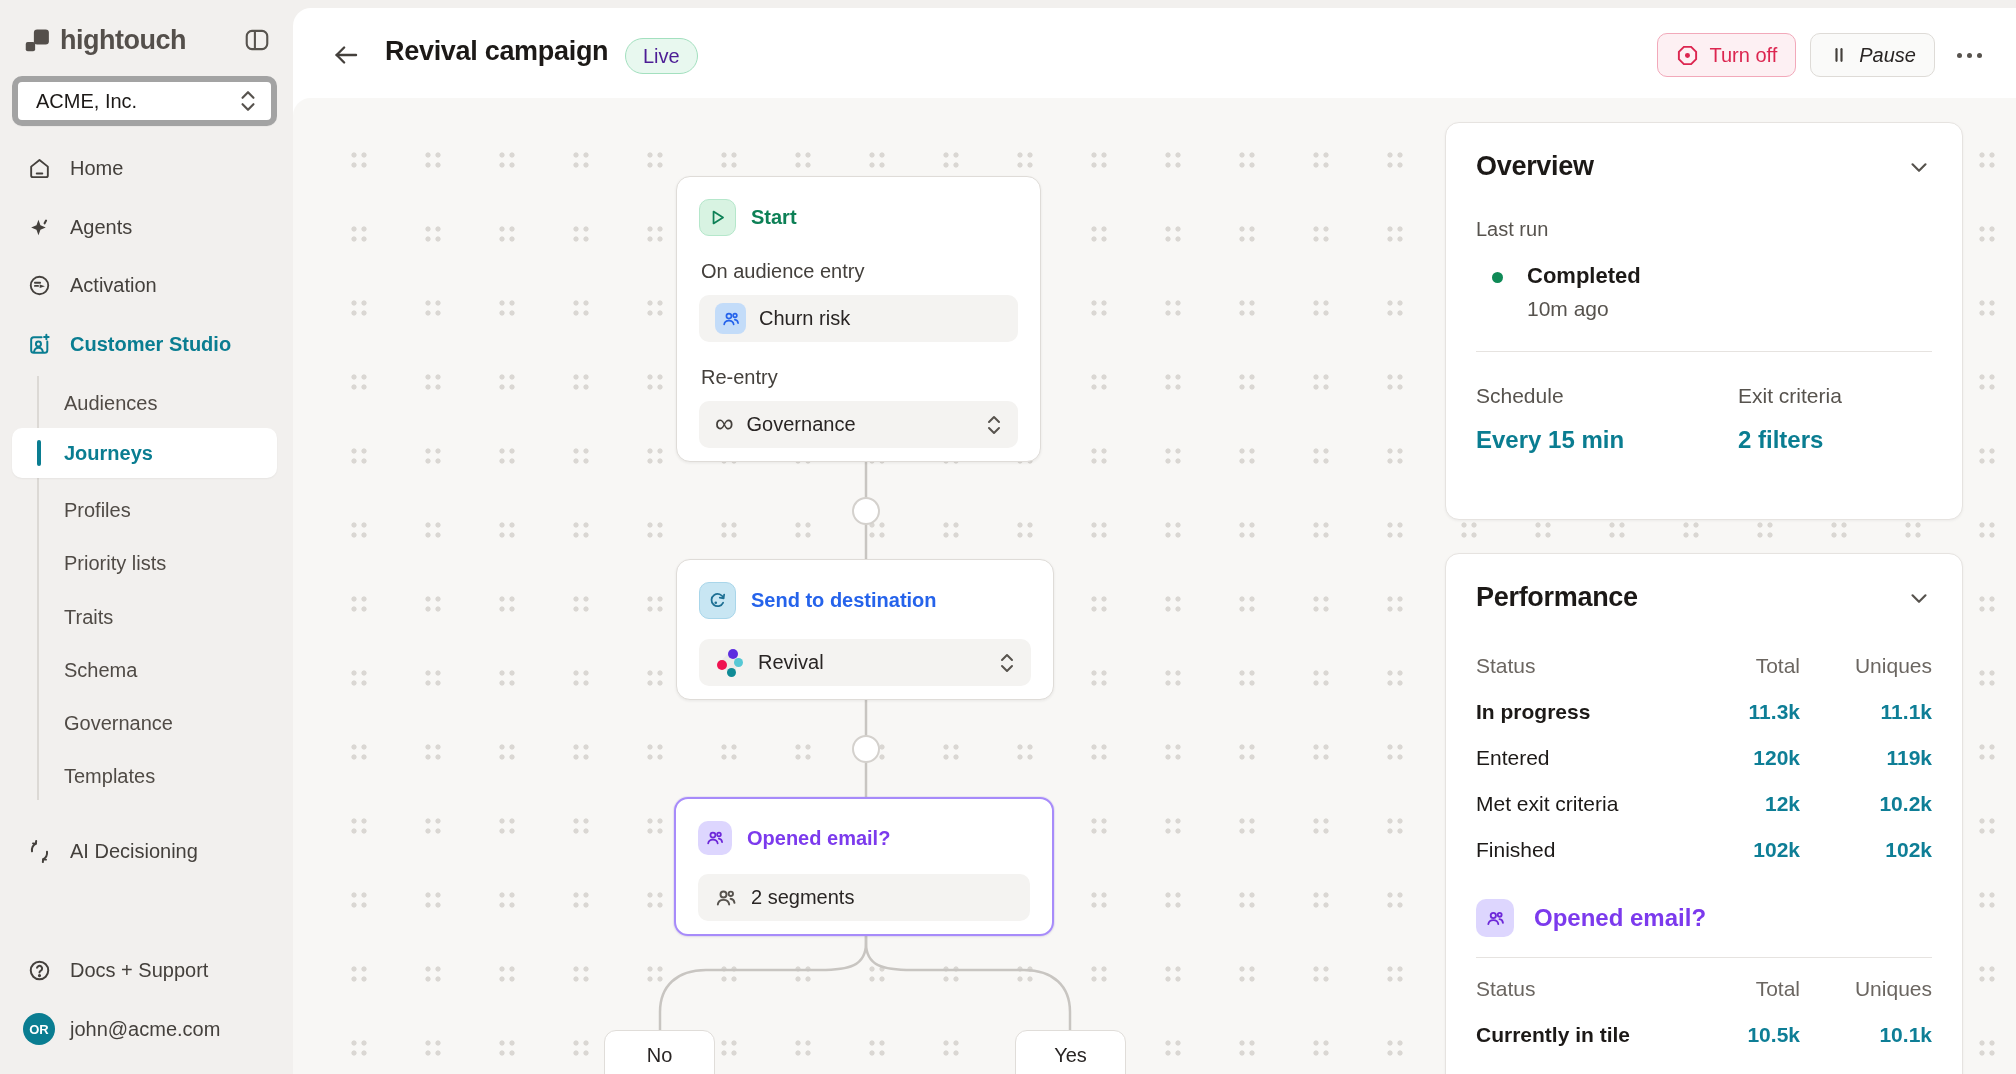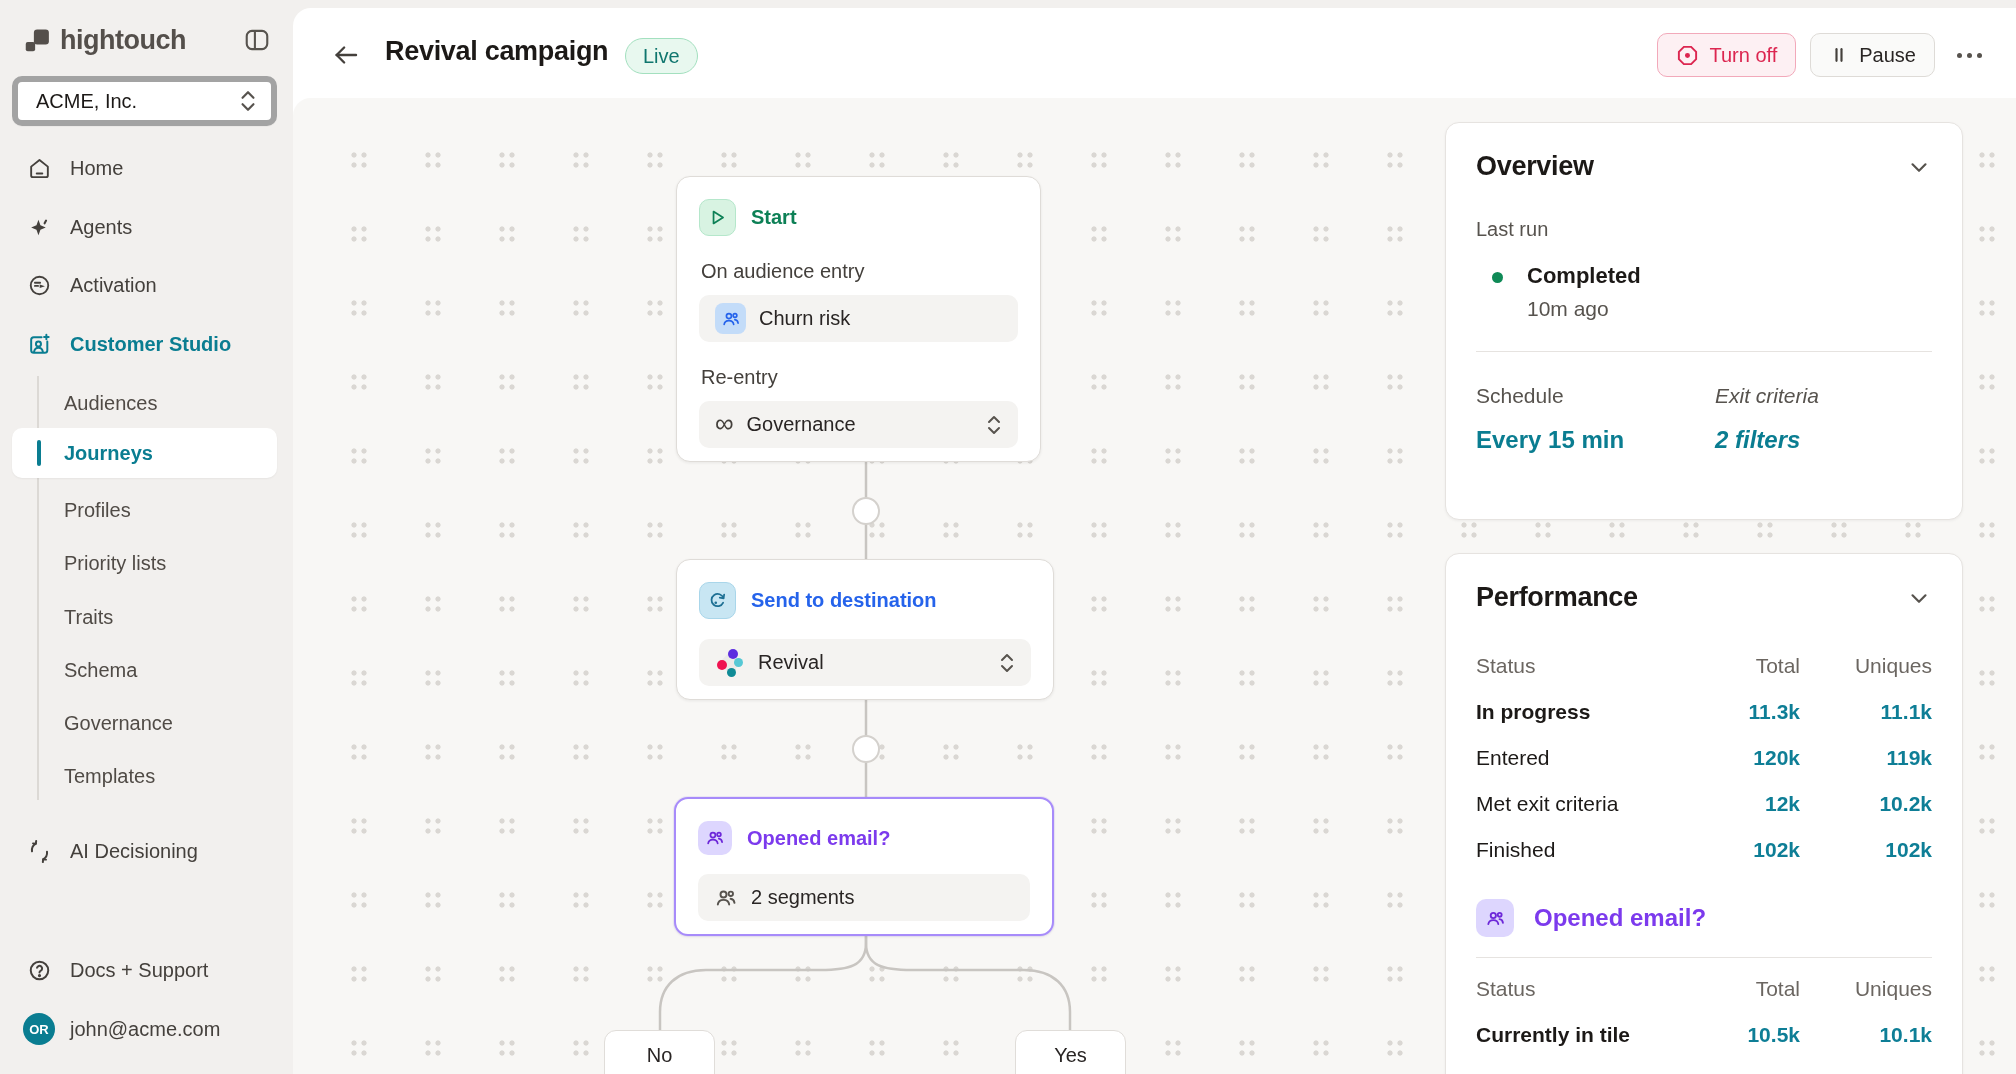--- a/index.html
+++ b/index.html
@@ -24,25 +24,25 @@
   .journeys-pill { position:absolute; left:12px; right:16px; top:428px; height:50px; background:#fff; border-radius:10px; box-shadow:0 1px 2px rgba(0,0,0,.05); cursor:pointer; }
   .journeys-pill .bar { position:absolute; left:25px; top:12px; width:4px; height:26px; border-radius:2px; background:#0a7d91; }
   .journeys-pill .lbl { position:absolute; left:52px; top:0; height:50px; display:flex; align-items:center; font-size:20px; font-weight:700; color:#0a7d91; }
   .avatar { width:32px; height:32px; border-radius:50%; background:#0a7d91; color:#fff; font-size:13px; font-weight:700; display:flex; align-items:center; justify-content:center; margin-left:7px; margin-right:15px; }
 
   
   .main { position:absolute; left:293px; top:8px; right:0; bottom:0; background:#fff; border-top-left-radius:18px; }
   .main-header { position:absolute; left:0; top:4px; right:0; height:90px; }
   .back-btn { position:absolute; left:36px; top:26px; width:34px; height:34px; display:flex; align-items:center; justify-content:center; cursor:pointer; }
   .page-title { position:absolute; left:92px; top:24px; font-size:27px; font-weight:700; color:#1c1917; letter-spacing:-0.3px; }
-  .live-badge { position:absolute; left:332px; top:26px; height:36px; padding:0 17px; display:flex; align-items:center; background:#e8f8ef; border:1.5px solid #a3e0bf; border-radius:999px; font-size:20px; color:#0f766e; }
+  .live-badge { position:absolute; left:332px; top:26px; height:36px; padding:0 17px; display:flex; align-items:center; background:#e8f8ef; border:1.5px solid #a3e0bf; border-radius:999px; font-size:20px; color:#4c1d95; }
   .hdr-actions { position:absolute; right:26px; top:21px; display:flex; align-items:center; gap:14px; }
   .btn { height:44px; border-radius:10px; display:flex; align-items:center; gap:10px; padding:0 18px; font-size:20px; cursor:pointer; }
   .btn-danger { background:#fdf0f3; border:1.5px solid #f2a9ba; color:#dc2650; font-weight:400; }
-  .btn-neutral { background:#fafaf9; border:1.5px solid #dedbd7; color:#292524; }
+  .btn-neutral { background:#fafaf9; border:1.5px solid #dedbd7; color:#292524;font-style:italic; }
   .more-btn { display:flex; gap:5px; padding:0 8px; cursor:pointer; align-items:center; height:44px; }
   .more-btn i { width:5px; height:5px; border-radius:50%; background:#57534e; }
 
   
   .canvas { position:absolute; left:0; top:90px; right:0; bottom:0; background:#f8f7f5; border-top-left-radius:18px; overflow:hidden;
     background-image:
       radial-gradient(circle, #dad7d3 2.2px, transparent 3px),
       radial-gradient(circle, #dad7d3 2.2px, transparent 3px),
       radial-gradient(circle, #dad7d3 2.2px, transparent 3px),
       radial-gradient(circle, #dad7d3 2.2px, transparent 3px);
@@ -86,21 +86,21 @@
   .card-perf { top:455px; height:610px; }
   .card-title-row { display:flex; align-items:center; justify-content:space-between; }
   .card-title { font-size:27px; font-weight:700; color:#1c1917; letter-spacing:-0.3px; }
   .ov-label { font-size:20px; color:#57534e; margin-top:36px; }
   .ov-status-row { display:flex; margin-top:22px; }
   .status-dot { width:11px; height:11px; border-radius:50%; background:#0f8a57; margin:9px 24px 0 16px; flex:0 0 11px; }
   .ov-status-main { font-size:22px; font-weight:700; color:#1c1917; }
   .ov-status-sub { font-size:21px; color:#57534e; margin-top:8px; }
   .divider { height:1px; background:#e6e3e0; margin-top:30px; }
   .ov-cols { position:relative; margin-top:32px; }
-  .ov-col2 { position:absolute; left:239px; top:0;font-style:italic; }
+  .ov-col2 { position:absolute; left:262px; top:0; }
   .ov-col-label { font-size:21px; color:#57534e; }
   .ov-col-value { font-size:24px; font-weight:700; color:#0a7d91; margin-top:18px; cursor:pointer; }
 
   .tbl { display:grid; grid-template-columns:1fr 115px 132px; align-items:center; }
   .tbl > div { font-size:21px; padding:11px 0; }
   .tbl .r { text-align:right; }
   .th { color:#6b6661; }
   .val { color:#0e7e96; font-weight:700; }
   .row-strong { font-weight:700; color:#1c1917; }
   .perf-head { margin-top:30px; }

